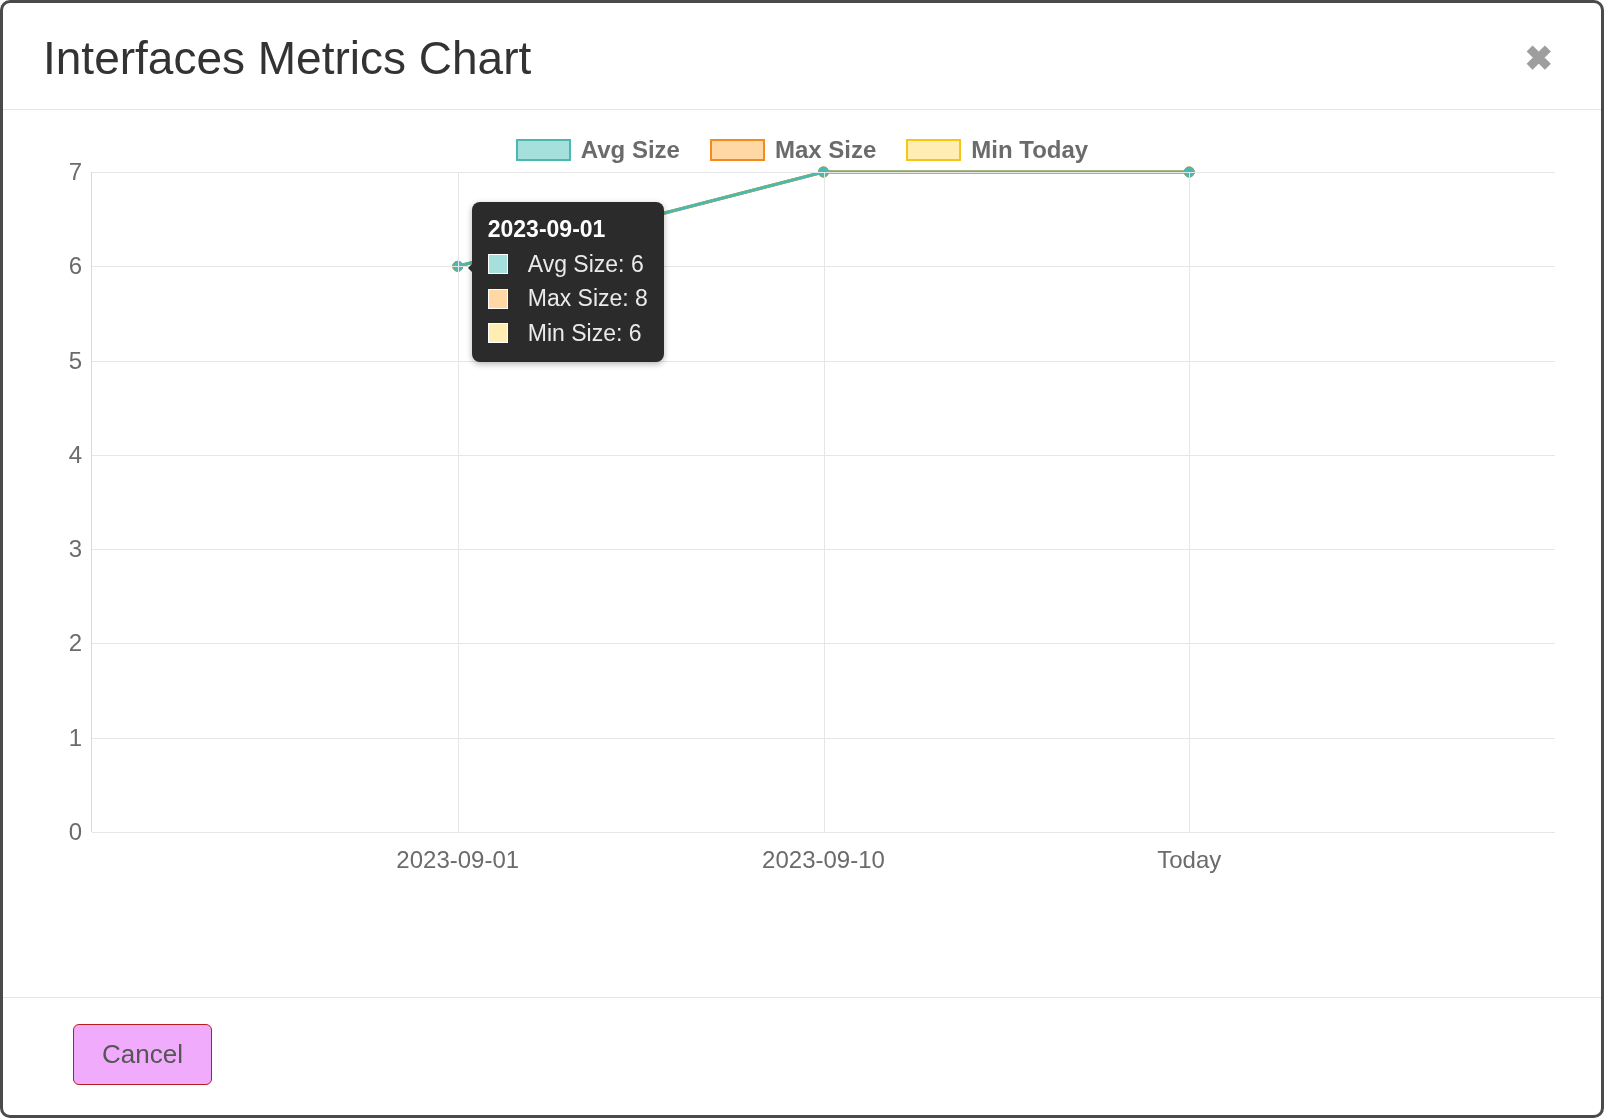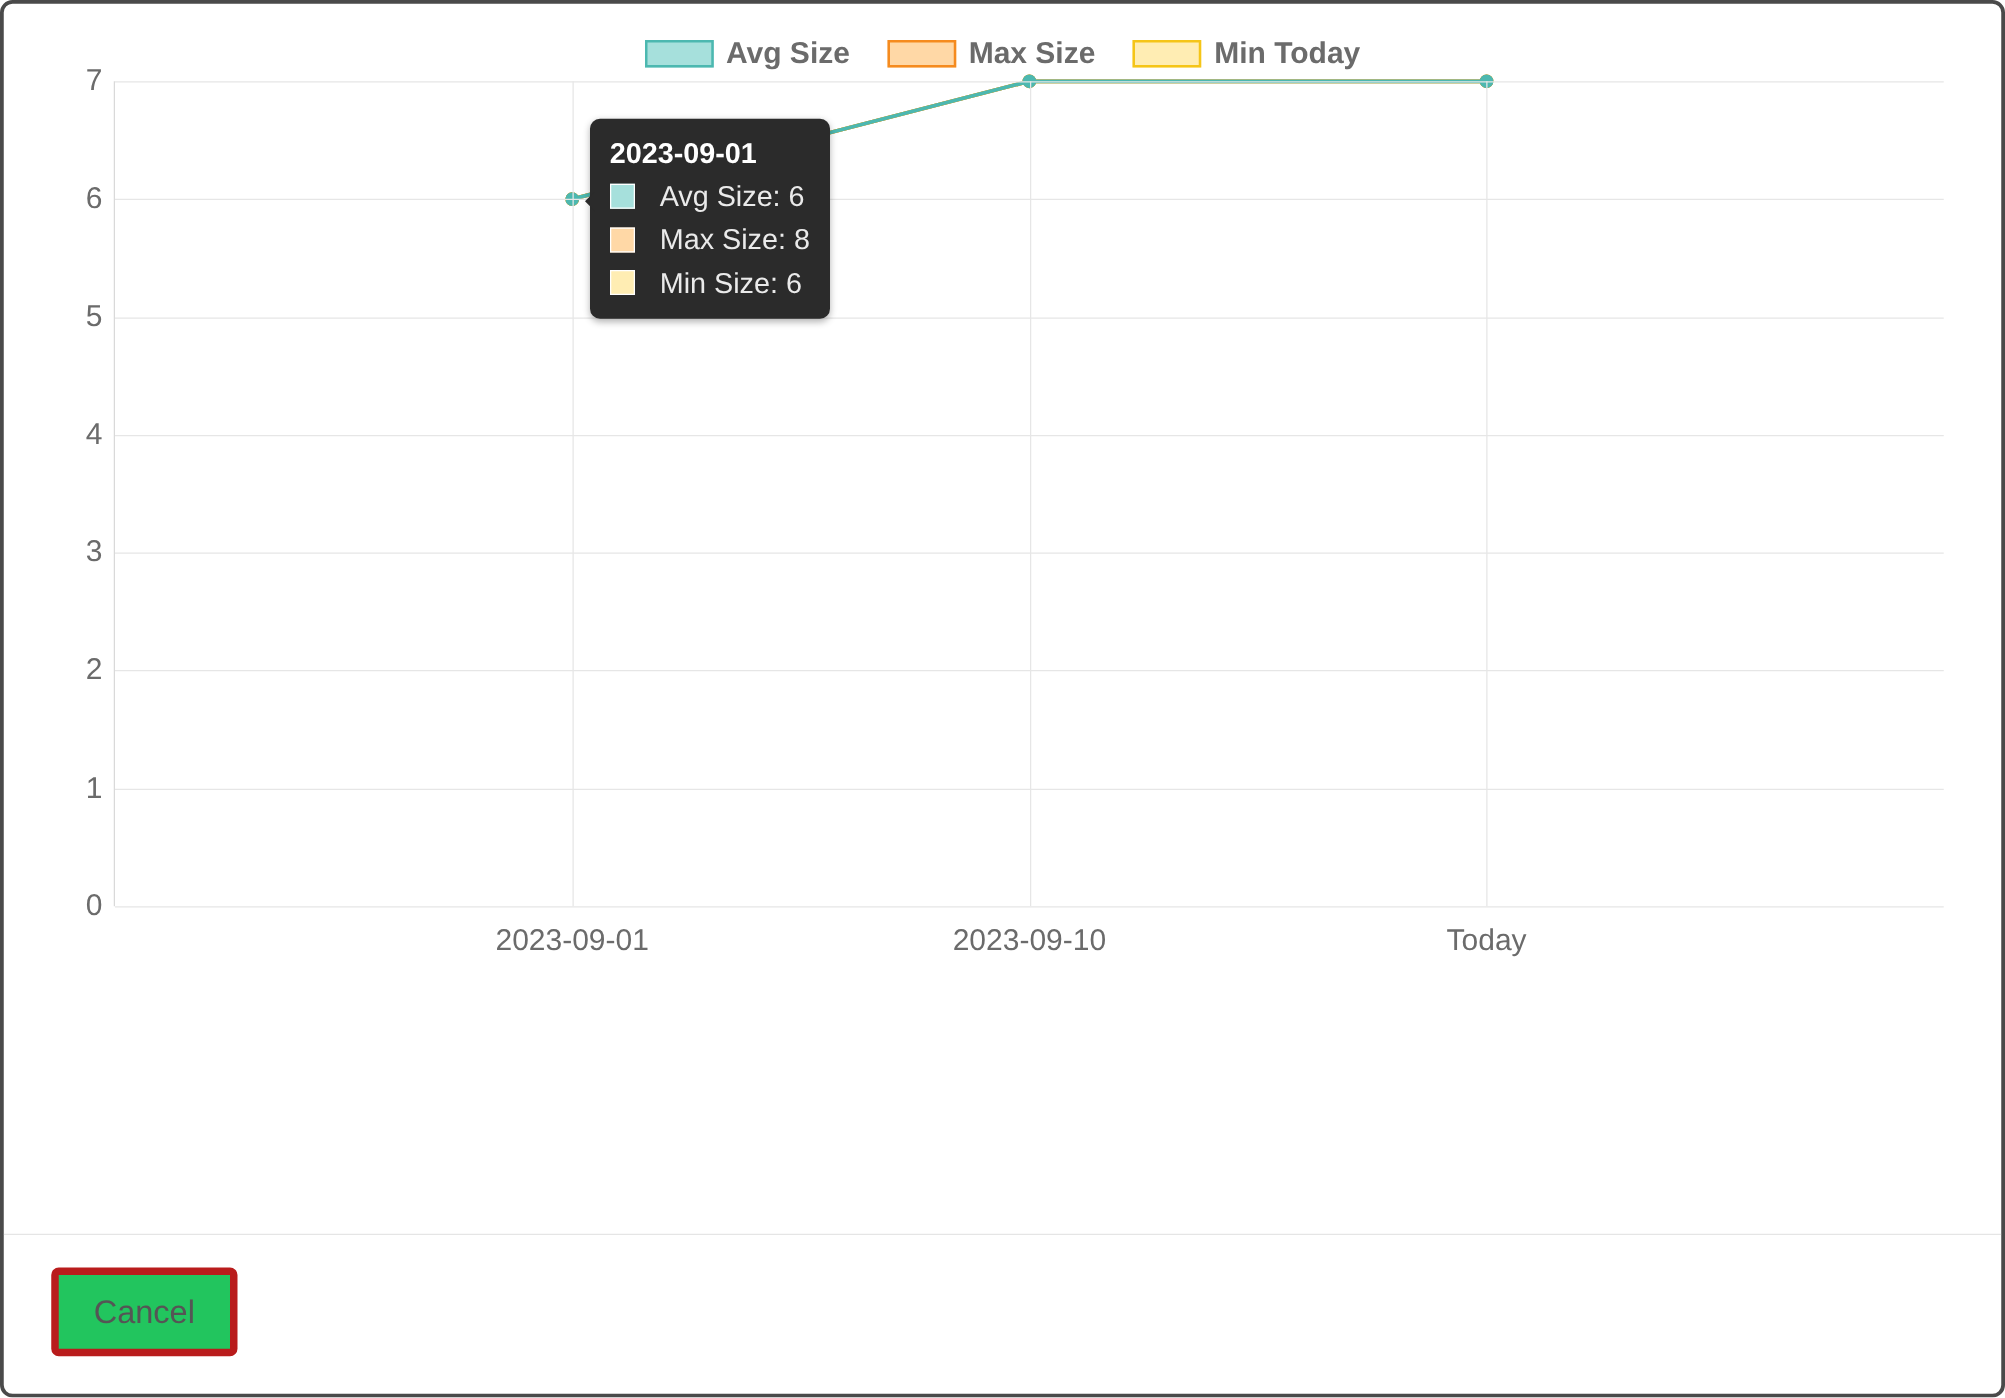--- a/index.html
+++ b/index.html
@@ -154,31 +154,36 @@
     right: 0;
     bottom: 0;
     border-top: 1px solid #e5e5e5;
     padding: 26px 38px 30px 38px;
   }
   .btn {
     display: inline-block;
     padding: 14px 28px;
     font-size: 26px;
     color: #555;
-    background: #22c55e;
-    border: 6px solid #b91c1c;
+    background: #f0abfc;
+    border: 1px solid #b91c1c;
     border-radius: 6px;
     cursor: pointer;
+    margin-left: 32px;
   }
 </style>
 </head>
 <body>
 
 <div class="modal">
 
+  <div class="modal-header">
+    <h1 class="modal-title">Interfaces Metrics Chart</h1>
+    <span class="close-icon">✖</span>
+  </div>
 
   <div class="chart-area">
 
     <div class="legend">
       <div class="legend-item">
         <span class="swatch" id="sw-avg" style="background: rgb(166, 224, 220); border-color: rgb(76, 184, 176);"></span>
         <span>Avg Size</span>
       </div>
       <div class="legend-item">
         <span class="swatch" id="sw-max" style="background: rgb(255, 216, 166); border-color: rgb(245, 139, 31);"></span>

